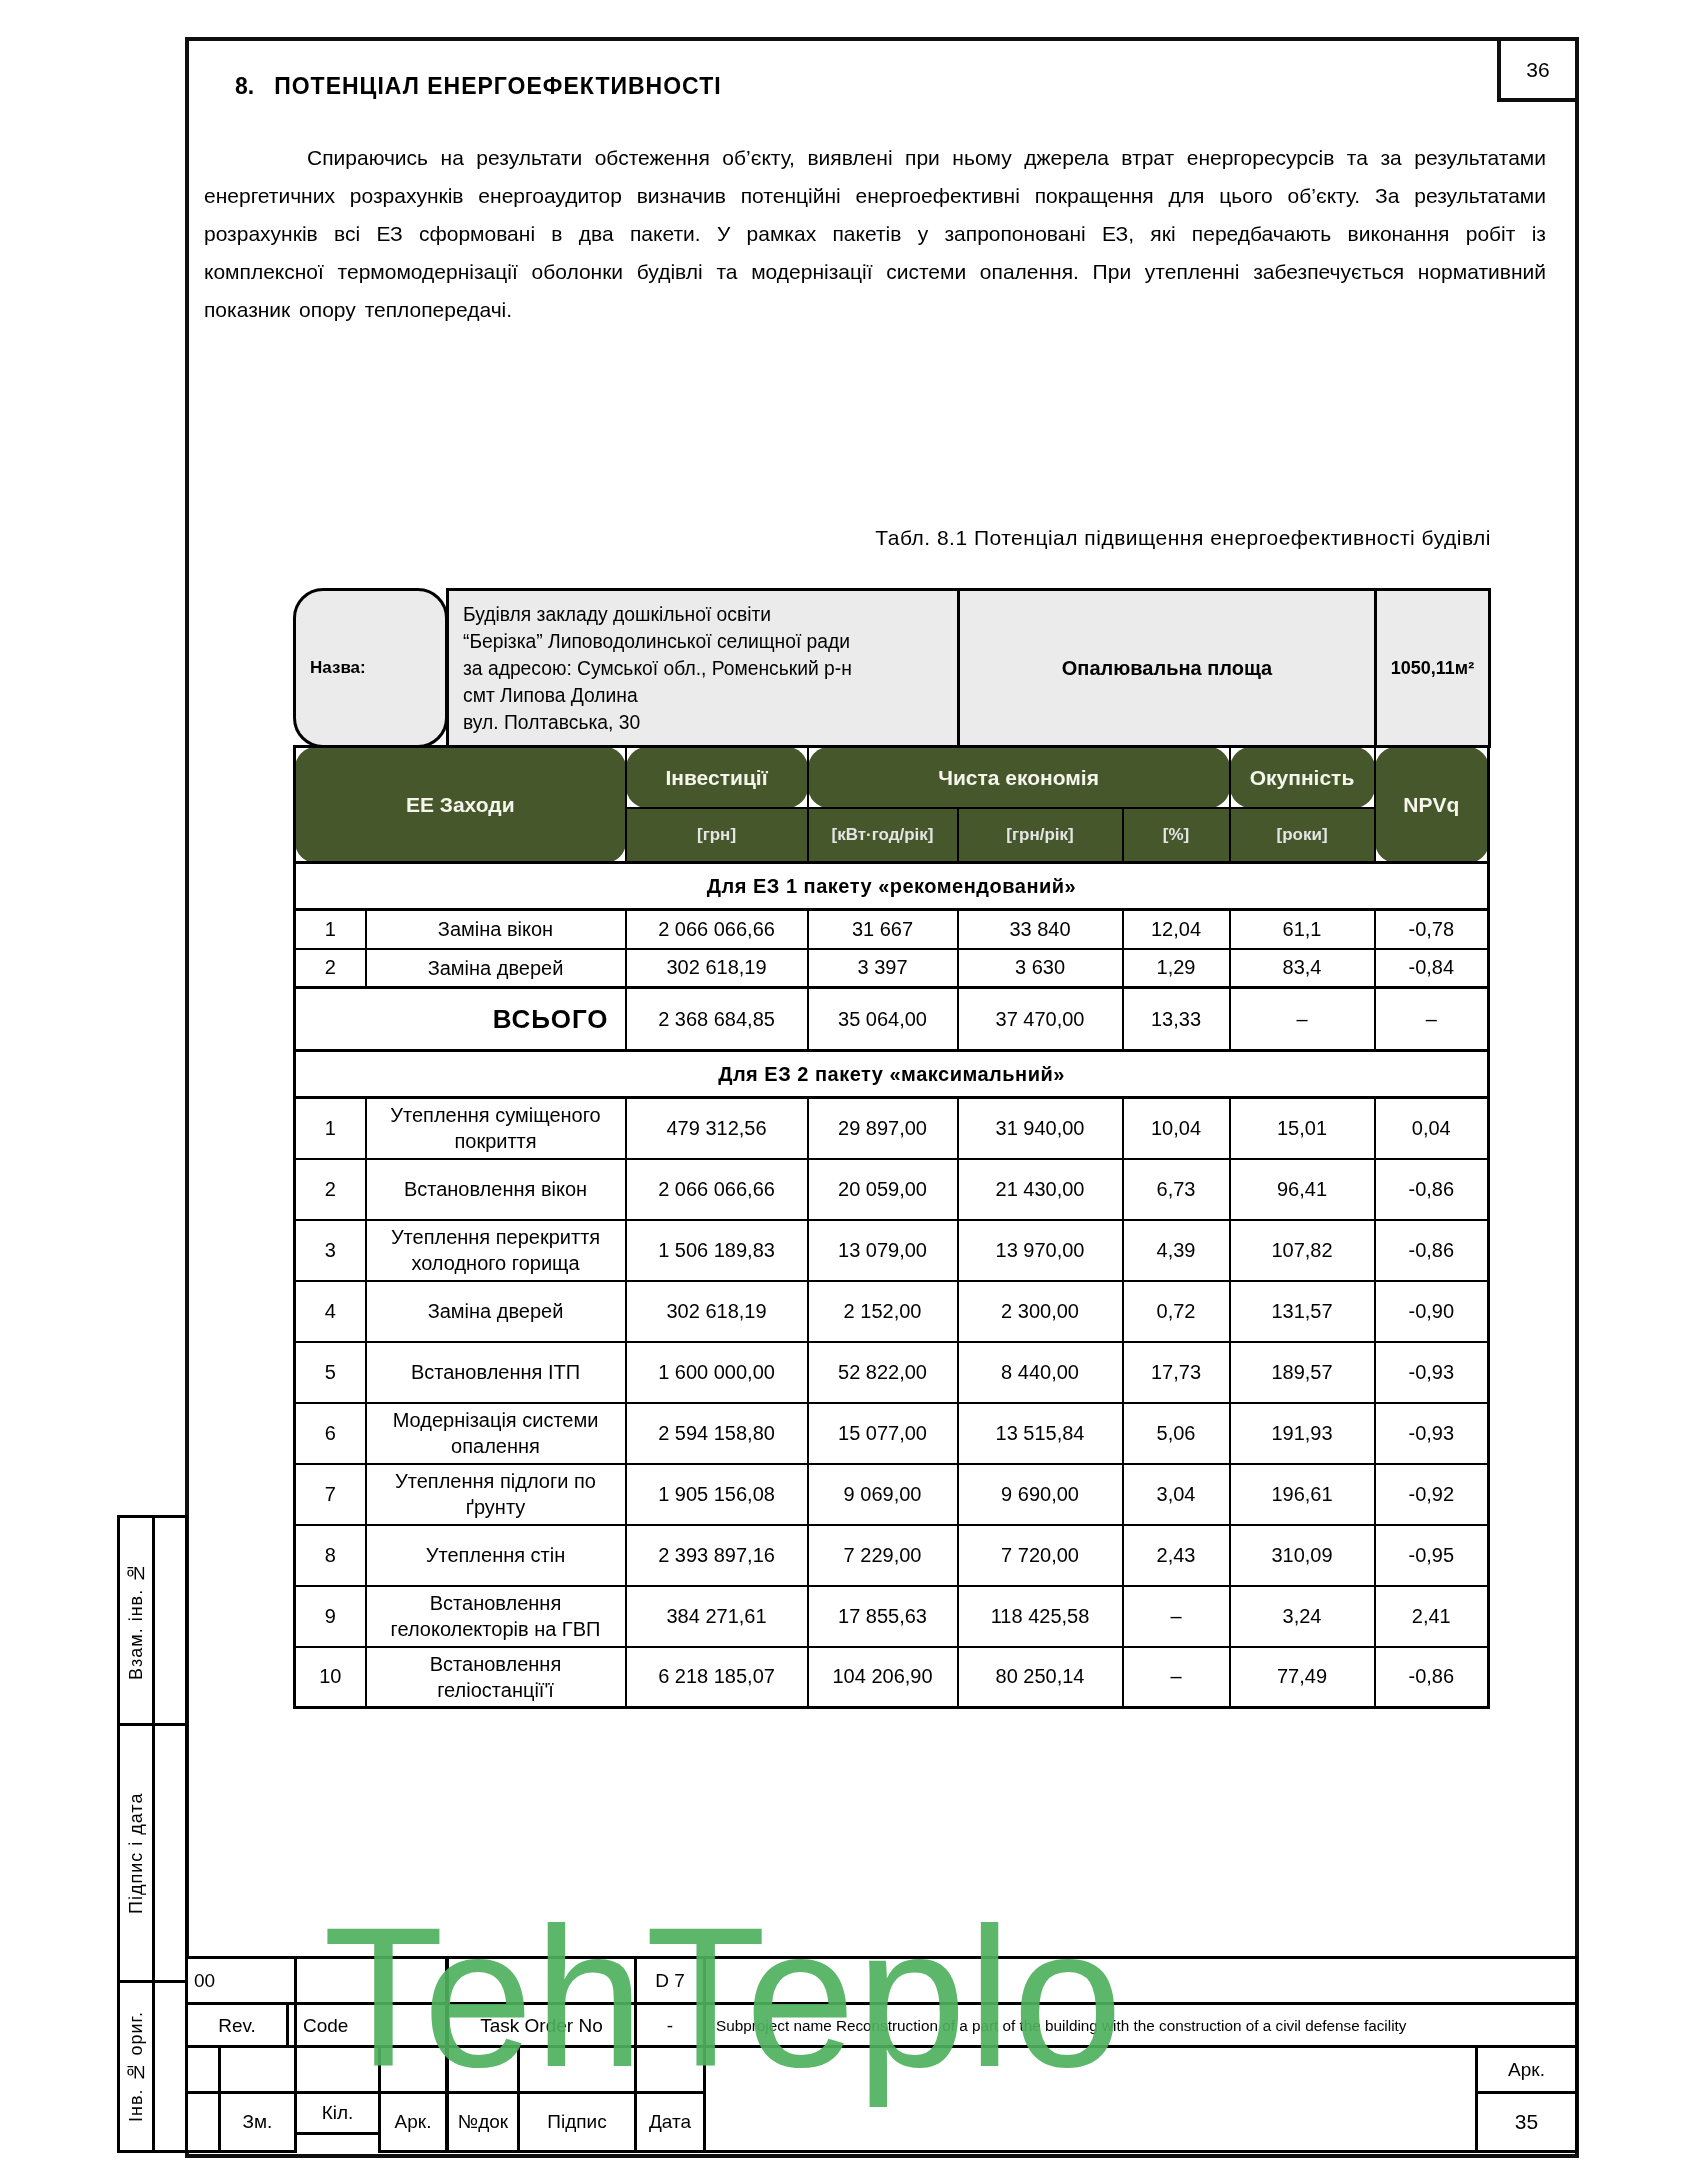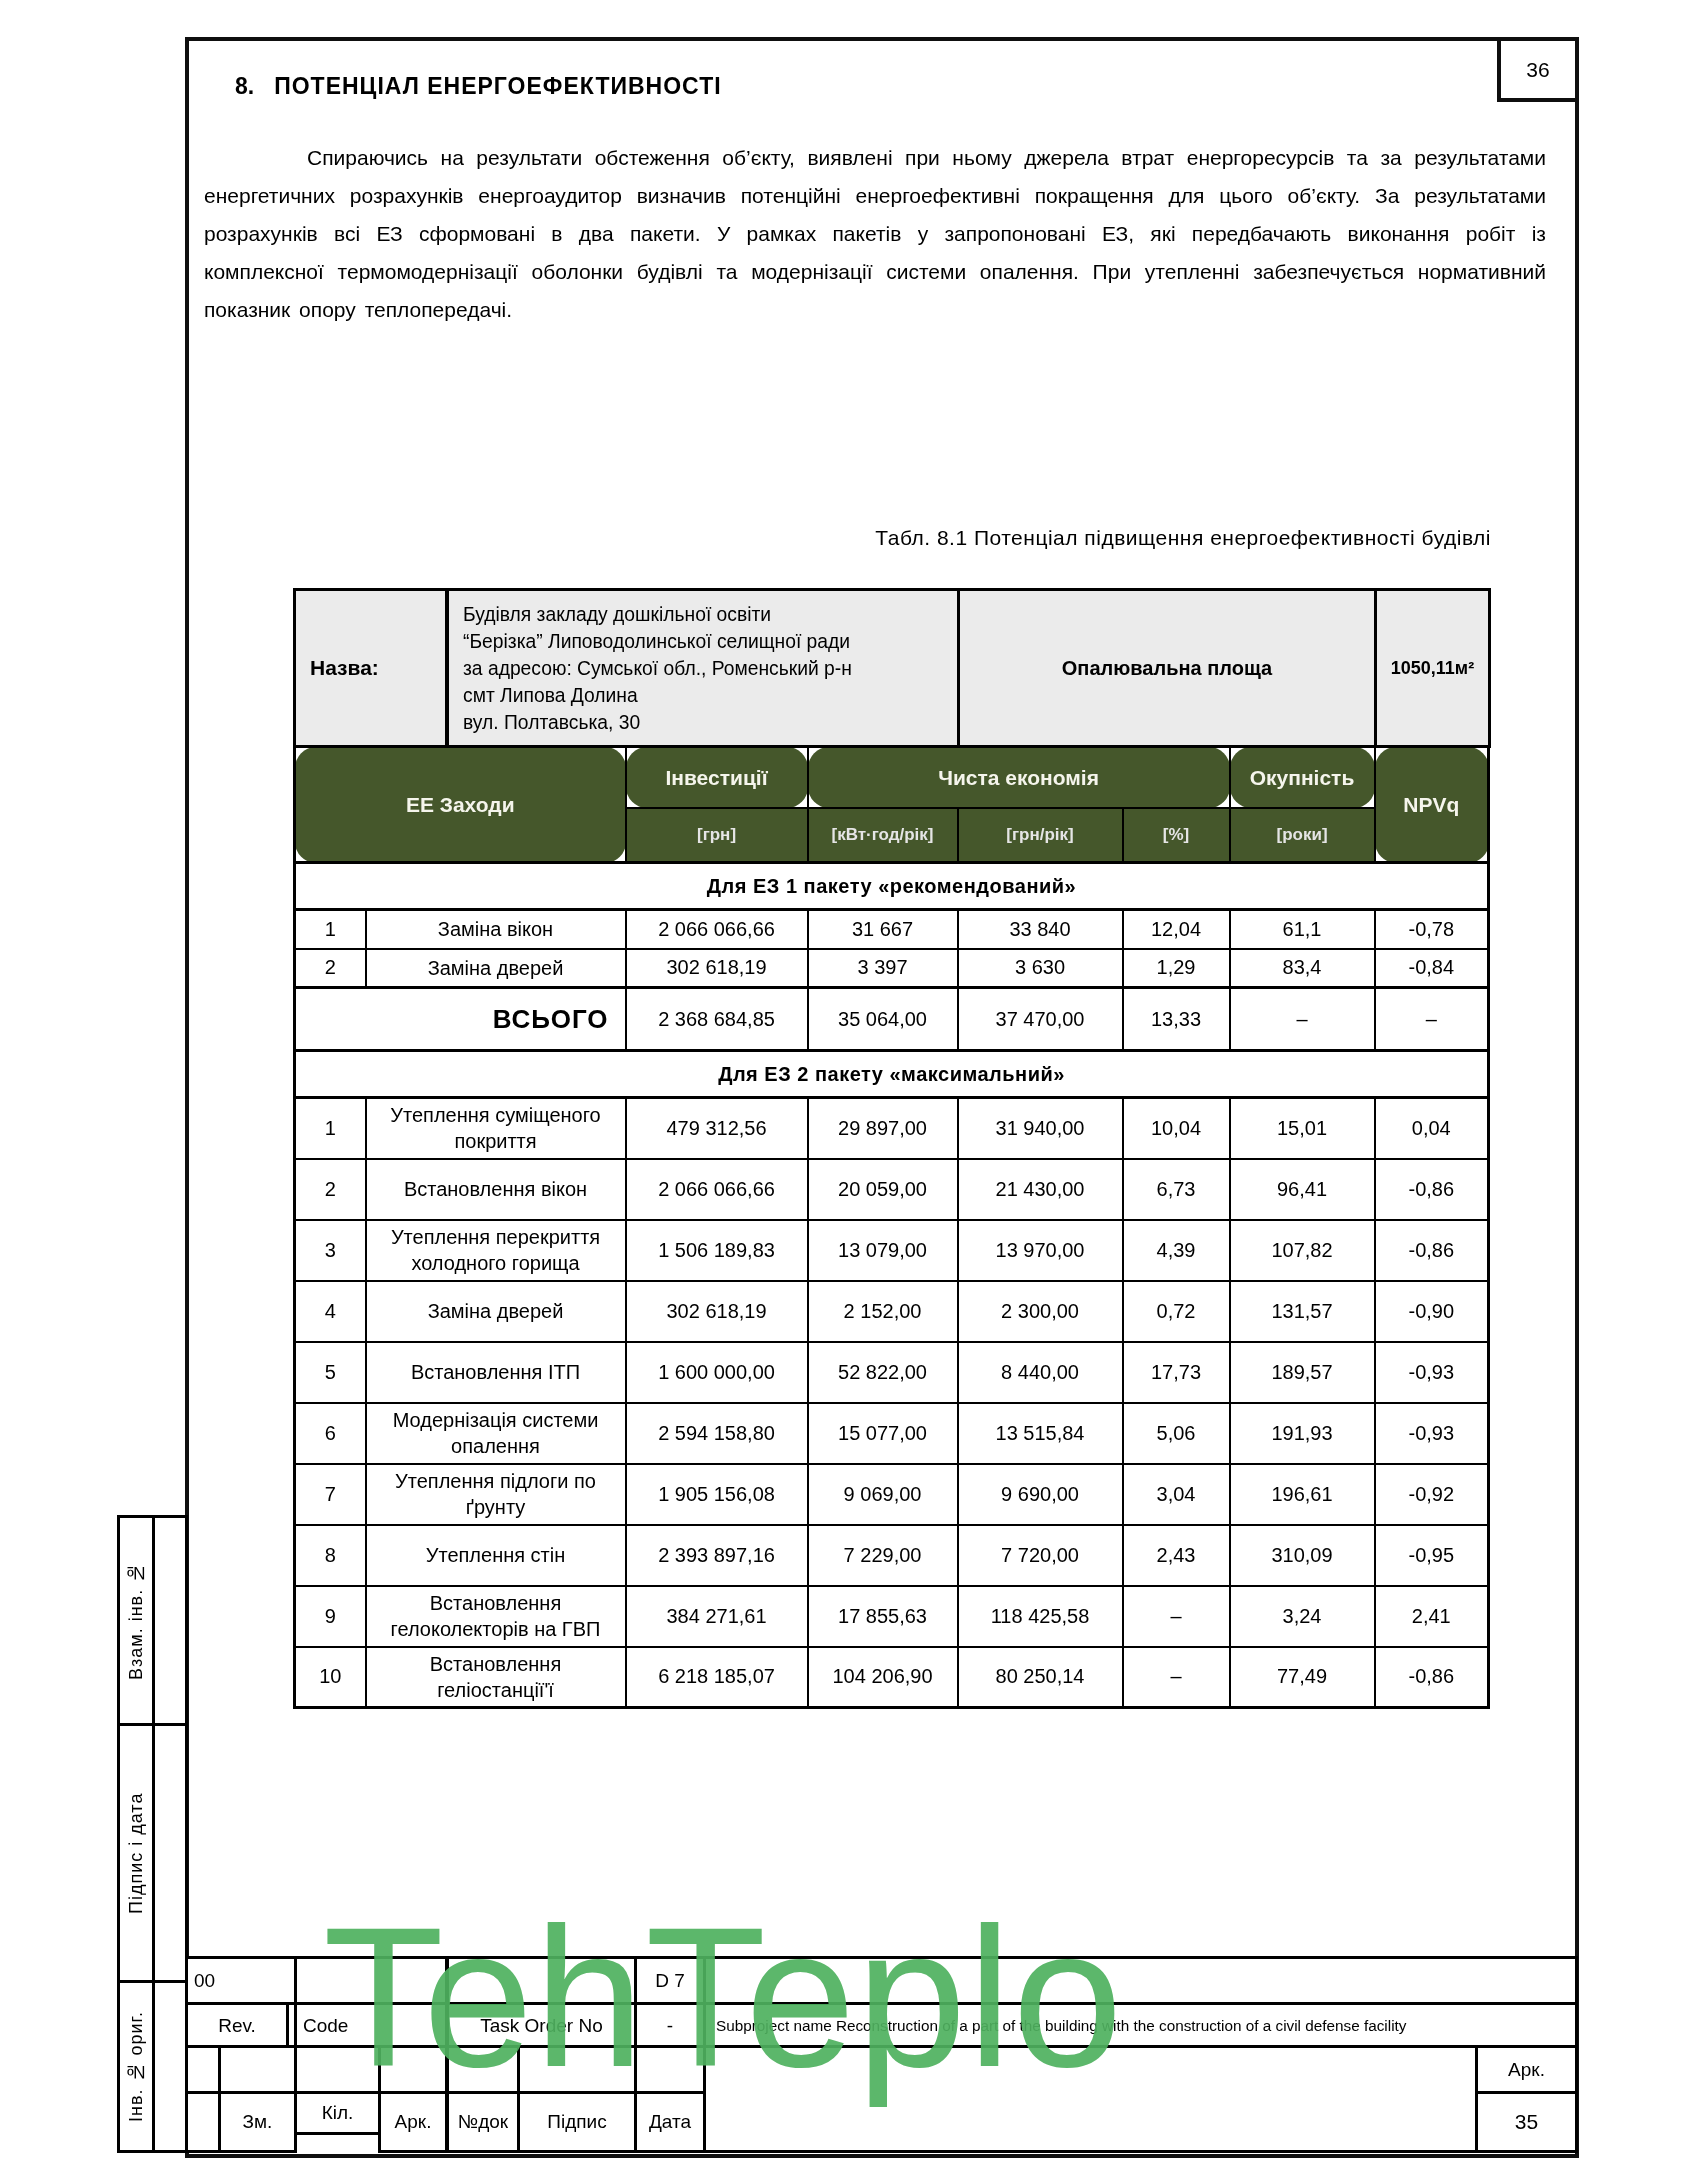--- a/index.html
+++ b/index.html
@@ -21,21 +21,21 @@
   .heading .ttl{font-weight:bold;letter-spacing:1px;}
   .para{
     left:204px;top:139px;width:1342px;
     font-size:21px;line-height:38px;text-align:justify;text-indent:103px;
     word-spacing:3px;
   }
   .caption{left:495px;top:526px;width:996px;text-align:right;font-size:21px;letter-spacing:0.5px;}
 
   
   .icell{border:3px solid #000;background:var(--infobg,#ebebeb);}
-  .icell.lbl{font-weight:bold;font-size:21px;display:flex;align-items:center;padding-left:14px;}
+  .icell.lbl{font-weight:bold;font-size:17px;display:flex;align-items:center;padding-left:14px;border-radius:30px;}
   .icell.lines{display:flex;flex-direction:column;justify-content:center;padding-left:14px;font-size:19.3px;line-height:27px;}
   .icell.area{font-weight:bold;font-size:20px;}
   .icell.areaval{font-weight:bold;font-size:18px;}
 
   
   table.main{border-collapse:collapse;table-layout:fixed;width:1195px;border:3px solid #000;background:#fff;}
   table.main td{border:2px solid #000;text-align:center;font-size:20px;padding:2px 5px;overflow:hidden;}
   tr.hd1 td{height:55px;background:var(--green,#45572b);color:#f5f5ec;font-weight:bold;font-size:21px;border-radius:21px;}
   tr.hd2 td{height:48px;background:var(--green,#45572b);color:#e5e5e5;font-weight:bold;font-size:17px;border-bottom:1px solid #000000;}
   tr.sec td{height:40px;font-weight:bold;font-size:20px;border-top:3px solid #000;border-bottom:3px solid #000;letter-spacing:0.5px;}

